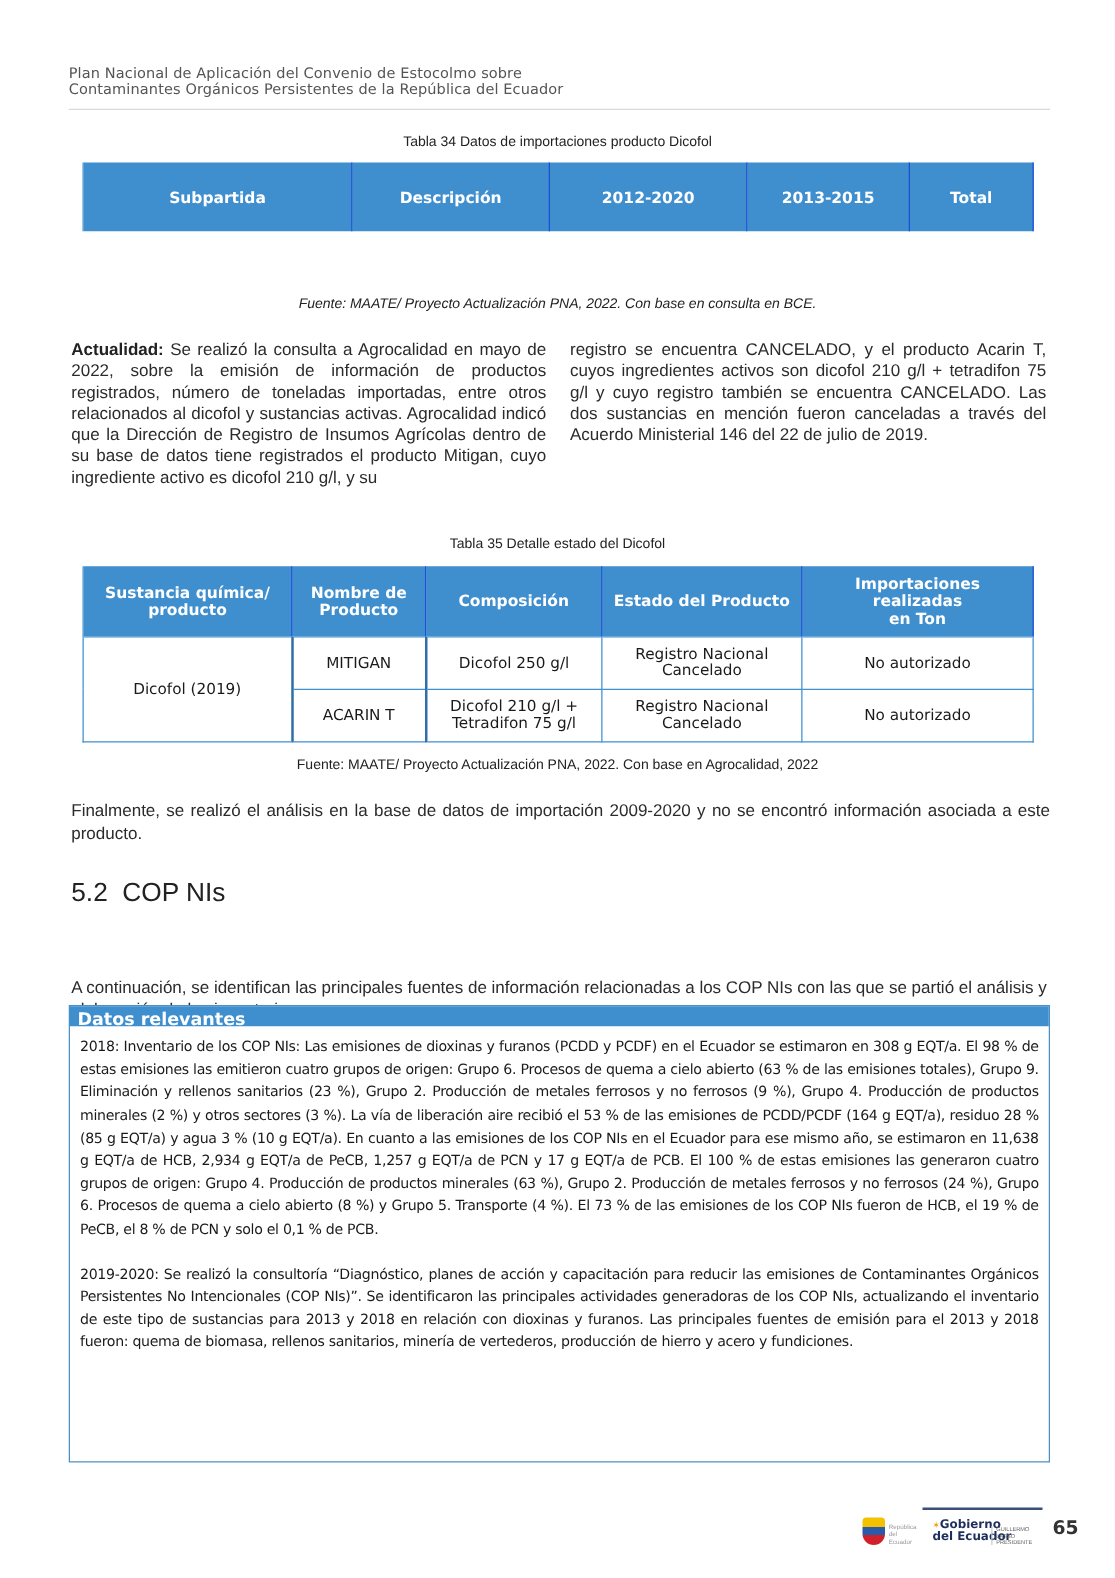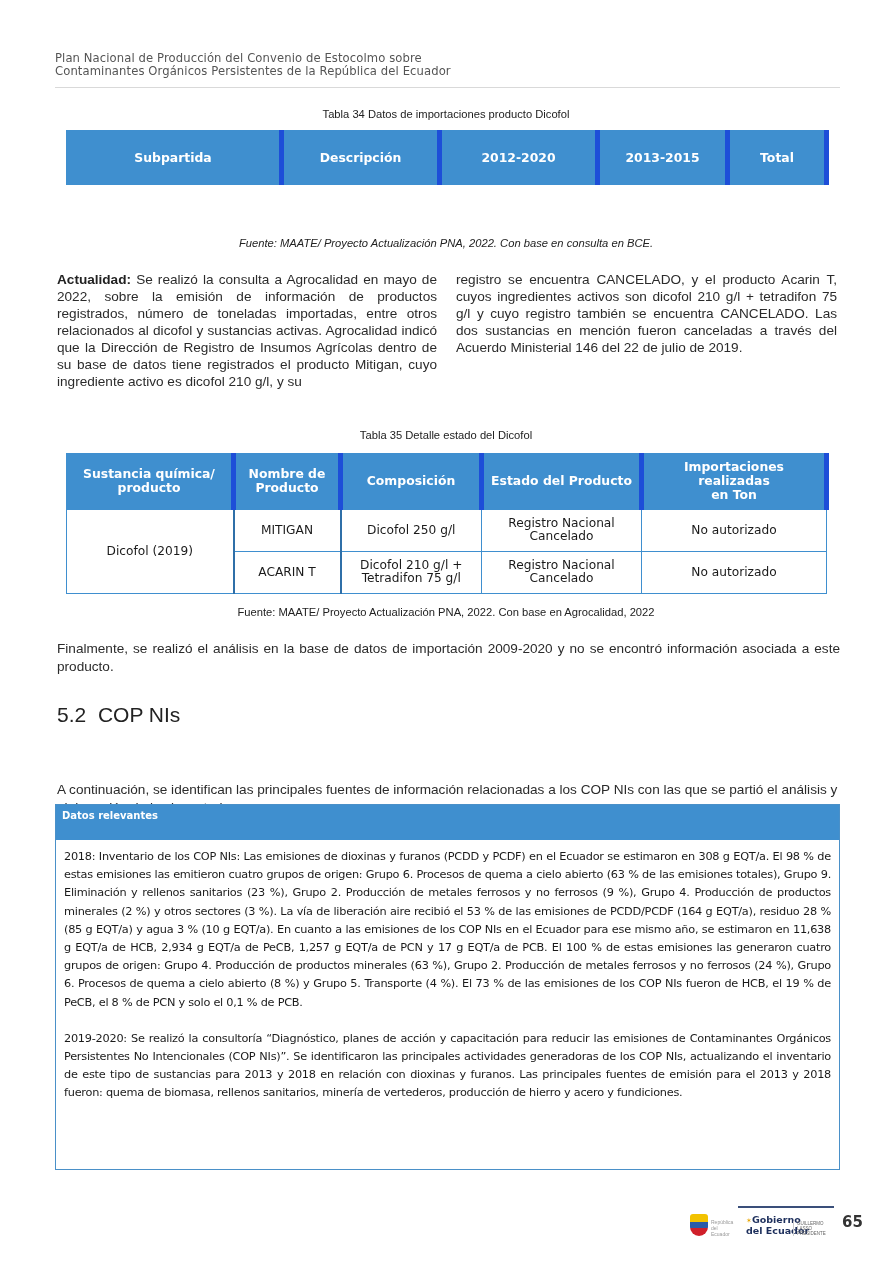--- a/index.html
+++ b/index.html
@@ -8,36 +8,36 @@
   .page { position: absolute; left: 0; top: 0; width: 892px; height: 1262px; }
 
   .running-header { position: absolute; left: 55px; top: 52px; width: 785px;
     font-family: "DejaVu Sans", sans-serif; font-size: 11.6px; line-height: 13px; color: #555; letter-spacing: 0.1px; }
   .running-header .rule { margin-top: 9px; height: 1px; background: #d9d9d9; width: 785px; }
 
   .caption { position: absolute; left: 0; width: 892px; text-align: center; font-size: 11.2px; color: #222; }
 
   table.t { position: absolute; border-collapse: collapse; table-layout: fixed; font-family: "DejaVu Sans", sans-serif; }
   table.t th { background: #3f8fcf; color: #fff; font-weight: bold; font-size: 12.4px; line-height: 14px;
-    border-left: 1px solid #3f8fcf; border-right: 5px solid #1d4ed8; padding: 0 6px; }
+    border-left: 1px solid #3f8fcf; border-right: 1px solid #1d4ed8; padding: 0 6px; }
   table.t td { background: #fff; color: #1a1a1a; font-size: 12.2px; line-height: 13px; text-align: center;
     border: 1px solid #3f8fcf; padding: 0 4px; }
   table.t td.thick-l { border-left: 2px solid #2f6fa8; }
 
   .source { position: absolute; left: 0; width: 892px; text-align: center; font-size: 11.2px; color: #222; }
 
   .col-text { position: absolute; font-size: 13.6px; line-height: 17px; color: #2b2b2b; text-align: justify; }
   .col-text b { font-weight: bold; color: #222; }
 
   .para { position: absolute; left: 57px; width: 783px; font-size: 13.6px; line-height: 18px; color: #2b2b2b; }
   .section-title { position: absolute; left: 57px; top: 703px; font-size: 21px; color: #222; }
 
   .box { position: absolute; left: 55px; top: 804px; width: 783px; height: 364px; border: 1px solid #4a90c8; background:#fff; }
   .box .box-head { background: #3f8fcf; color: #fff; font-family: "DejaVu Sans", sans-serif; font-weight: bold;
-    font-size: 10px; height: 35px; line-height: 22px; padding-left: 6px; }
+    font-size: 14px; height: 16px; line-height: 22px; padding-left: 6px; }
   .box .box-body { padding: 8px 8px 0 8px; font-family: "DejaVu Sans", sans-serif; font-size: 11.3px; line-height: 18.2px;
     color: #1a1a1a; text-align: justify; letter-spacing: -0.25px; }
   .box .box-body p { margin: 0 0 18px 0; }
 
   .footer { position: absolute; left: 688px; top: 1206px; width: 180px; height: 34px; }
   .footer .rule { position: absolute; left: 50px; top: 0; width: 96px; height: 2px; background: #3a4f7a; }
   .shield { position: absolute; left: 2px; top: 8px; width: 18px; height: 22px; border-radius: 3px 3px 9px 9px;
     background: linear-gradient(#f2c200 0 35%, #2a5ba8 35% 65%, #d0202a 65%); }
   .rep-text { position: absolute; left: 23px; top: 13px; font-size: 5px; line-height: 6px; color: #999; width: 26px; }
   .gob { position: absolute; left: 58px; top: 9px; font-family: "DejaVu Sans", sans-serif; font-weight: bold; font-size: 9.5px;
@@ -45,21 +45,21 @@
   .gob .star { color: #e8a500; font-size: 7px; }
   .pres { position: absolute; left: 105px; top: 15px; font-size: 4.5px; line-height: 5px; color: #666; width: 30px; border-left: 1px solid #ccc; padding-left: 3px; }
   .page-num { position: absolute; left: 154px; top: 7px; font-family: "DejaVu Sans", sans-serif; font-weight: bold; font-size: 15px; color: #333; }
 </style>
 </head>
 <body>
 
 <div class="page">
 
   <div class="running-header">
-    <div>Plan Nacional de Producción del Convenio de Estocolmo sobre</div>
+    <div>Plan Nacional de Aplicación del Convenio de Estocolmo sobre</div>
     <div>Contaminantes Orgánicos Persistentes de la República del Ecuador</div>
     <div class="rule"></div>
   </div>
 
   <div class="caption" style="top:108px;">Tabla 34 Datos de importaciones producto Dicofol</div>
   <table class="t" style="left:66px; top:130px; width:760px;">
     <colgroup>
       <col style="width:215px">
         <col style="width:158px">
         <col style="width:158px">

